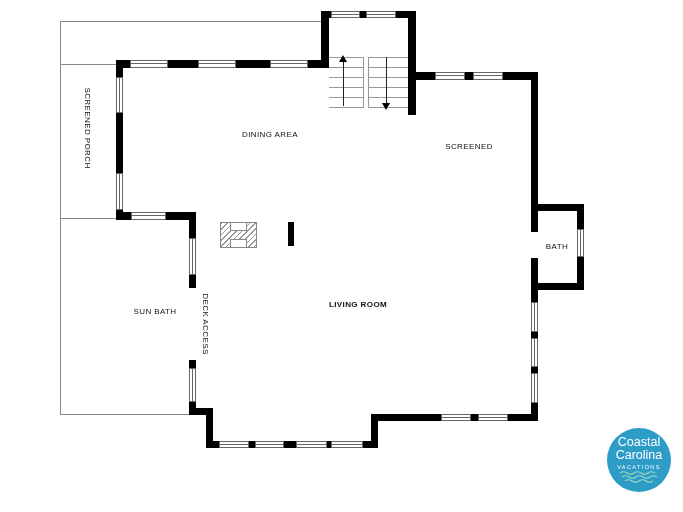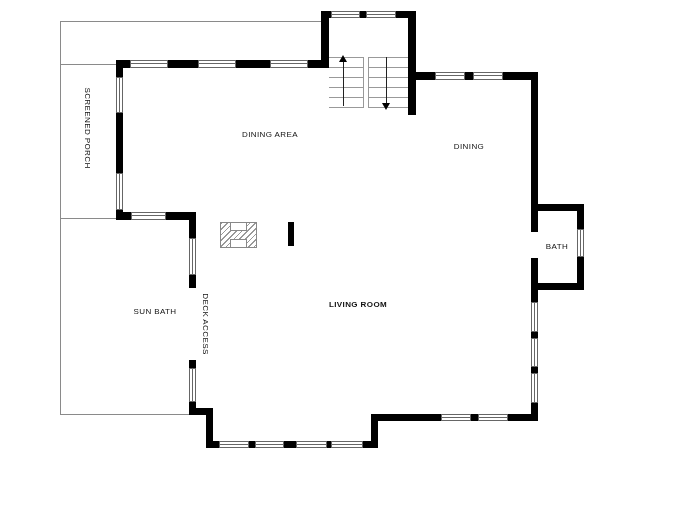--- a/index.html
+++ b/index.html
@@ -118,22 +118,32 @@
   <div class="winv" style="left:181px;top:368px;height:34px;"></div>
   <div class="w" style="left:181px;top:402px;width:7px;height:13px;"></div>
 
   <div class="fireplace">
     <div class="fp-notch" style="left:9px;top:-1px;"></div>
     <div class="fp-notch" style="left:9px;bottom:-1px;"></div>
   </div>
   <div class="w" style="left:280px;top:222px;width:6px;height:24px;"></div>
 
   <div class="lbl" style="left:202px;top:130px;width:120px;">DINING AREA</div>
-  <div class="lbl" style="left:401px;top:142px;width:120px;">DINING</div>
+  <div class="lbl" style="left:401px;top:142px;width:120px;">SCREENED</div>
   <div class="lbl" style="left:290px;top:300px;width:120px;font-weight:bold;">LIVING ROOM</div>
   <div class="lbl" style="left:87px;top:307px;width:120px;">SUN BATH</div>
   <div class="lbl" style="left:519px;top:242px;width:60px;">BATH</div>
   <div class="lbl-v" style="left:79px;top:128px;">SCREENED PORCH</div>
   <div class="lbl-v" style="left:197px;top:324px;">DECK ACCESS</div>
 
 
+  <div class="logo">
+    <div class="l1">Coastal</div>
+    <div class="l1">Carolina</div>
+    <div class="l3">VACATIONS</div>
+    <svg width="42" height="13" viewBox="0 0 42 13">
+      <path d="M2,2 q3.5,-2.5 7,0 t7,0 t7,0 t7,0 t7,0" fill="none" stroke-width="1.2" stroke="#9FD6C0"></path>
+      <path d="M4,6 q3.5,-2.5 7,0 t7,0 t7,0 t7,0 t7,0" fill="none" stroke-width="1.2" stroke="#9FD6C0"></path>
+      <path d="M7,10 q3.5,-2.5 7,0 t7,0 t7,0 t7,0" fill="none" stroke-width="1.2" stroke="#9FD6C0"></path>
+    </svg>
+  </div>
 
 </div>
 
 </body></html>

